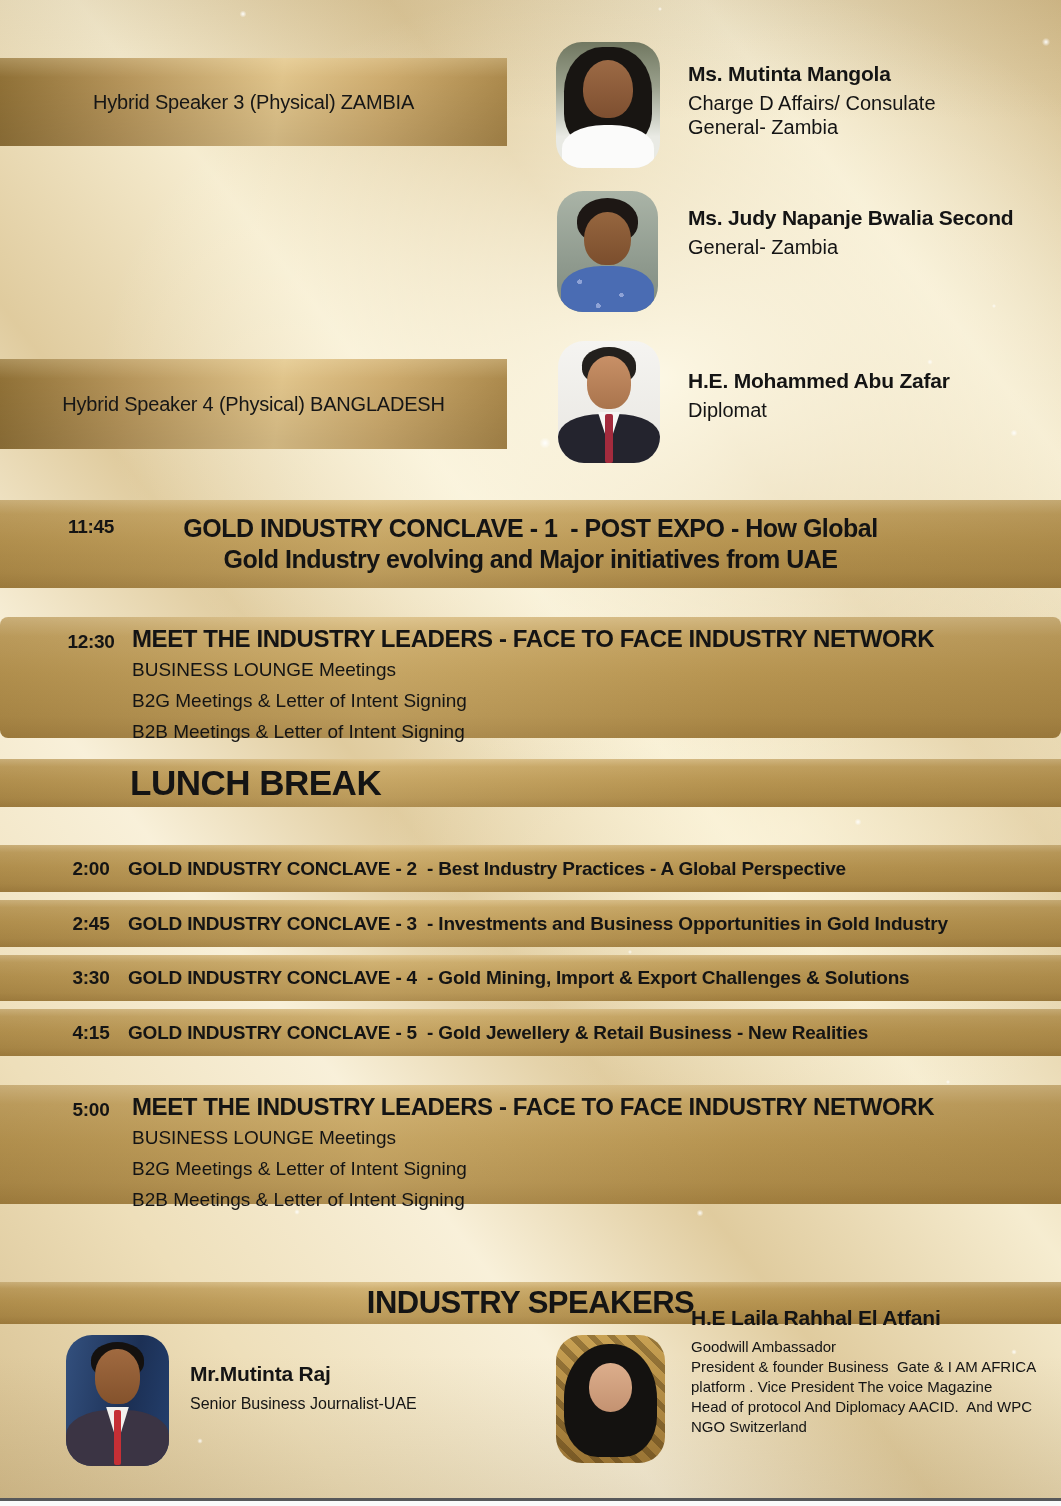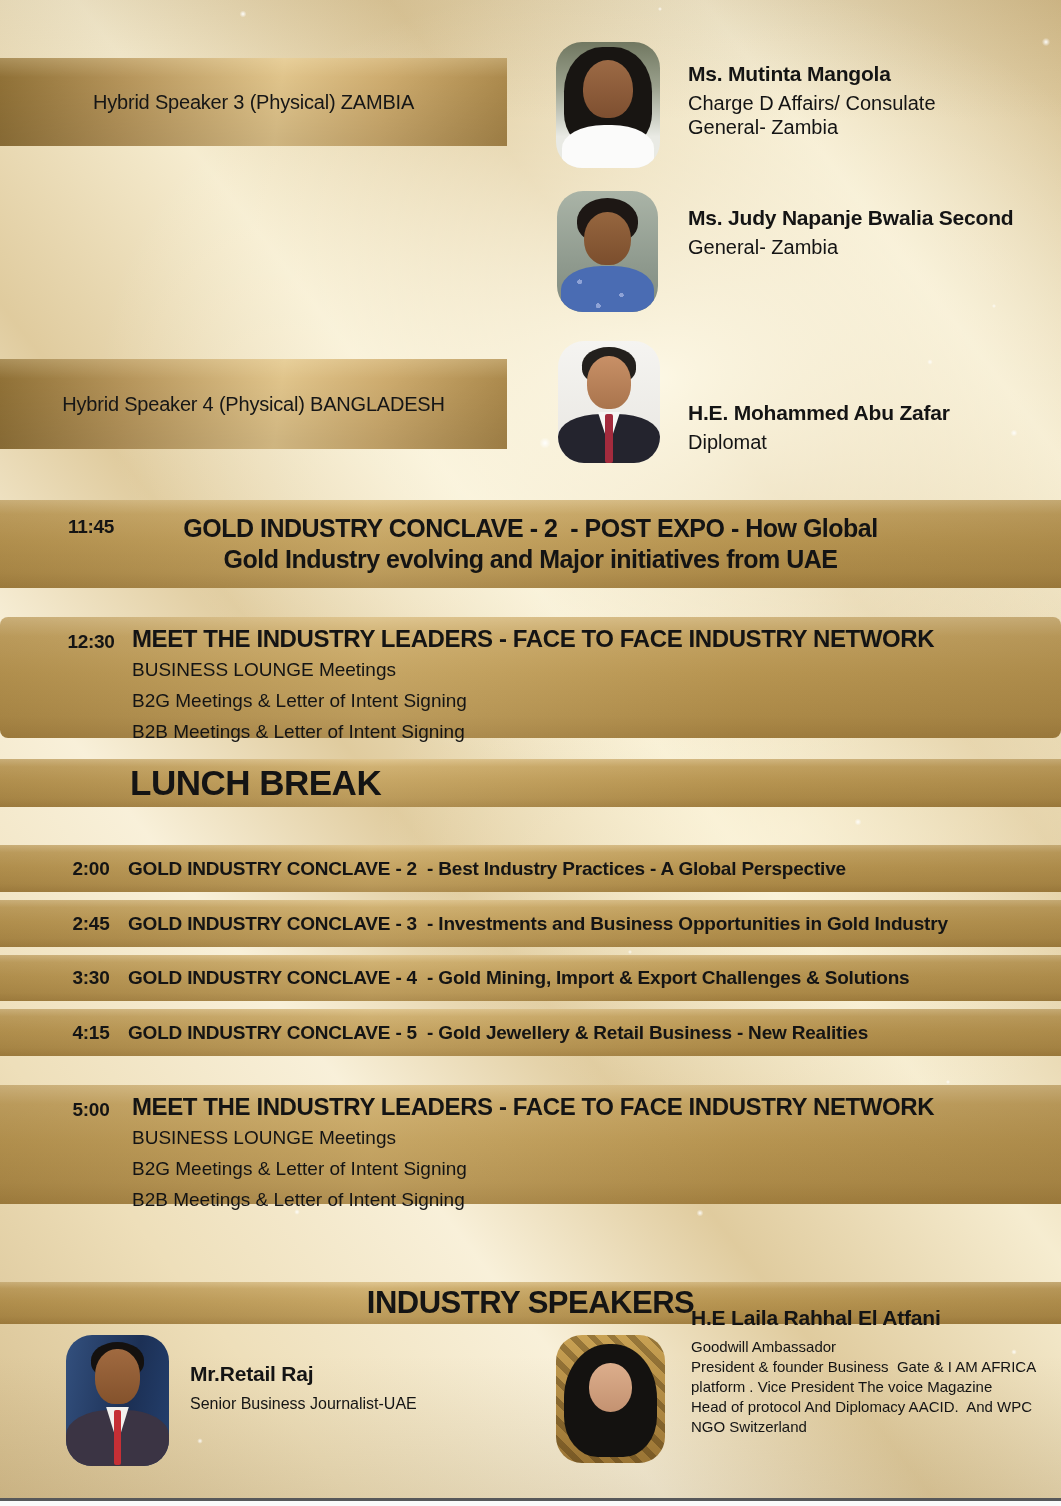--- a/index.html
+++ b/index.html
@@ -56,21 +56,21 @@
   .band-row{height:47px;}
   .row-title{position:absolute;left:128px;top:50%;transform:translateY(-50%);font-weight:bold;font-size:19px;letter-spacing:-.2px;white-space:pre-wrap;}
   .band-c2{top:845px;} .band-c3{top:900px;} .band-c4{top:955px;height:46px;} .band-c5{top:1009px;}
   .band-industry{top:1282px;height:42px;display:flex;align-items:center;justify-content:center;}
   .industry-heading{font-weight:bold;font-size:31px;letter-spacing:-.5px;}
   .t-center{top:50%;transform:translateY(-50%);}
   
   .sp-info{position:absolute;left:688px;}
   .sp-name{font-weight:bold;font-size:21px;letter-spacing:-.2px;margin-bottom:5px;white-space:pre-wrap;}
   .sp-line{font-size:20px;line-height:24px;white-space:pre-wrap;}
-  .sp1{top:62px;} .sp2{top:206px;} .sp3{top:369px;margin-top:32px;}
+  .sp1{top:62px;} .sp2{top:206px;} .sp3{top:369px;}
   .bhaskar-info{left:190px;top:1362px;}
   .bhaskar-info .sp-line{font-size:16px;line-height:26px;}
   .laila-info{left:691px;top:1306px;}
   .laila-info .sp-name{margin-bottom:7px;}
   .laila-info .sp-line{font-size:15px;line-height:20px;}
   
   .photo{position:absolute;overflow:hidden;border-radius:26px;}
   .photo .hair,.photo .head,.photo .torso,.photo .shirt,.photo .tie{position:absolute;}
   .p1{left:556px;top:42px;width:104px;height:126px;background:linear-gradient(180deg,#717861 0%,#9aa08c 35%,#e9eae4 75%);}
   .p1 .hair{left:8%;top:4%;width:84%;height:80%;background:#181512;border-radius:44% 44% 34% 34%;}
@@ -142,21 +142,21 @@
     <div class="torso"></div>
     <div class="shirt"></div>
     <div class="tie"></div>
   </div>
   <div class="sp-info sp3">
     <div class="sp-name">H.E. Mohammed Abu Zafar</div>
     <div class="sp-line">Diplomat</div>
   </div>
 
   <div class="band band-conclave1">
-    <div class="conclave1-line">GOLD INDUSTRY CONCLAVE - 2  - POST EXPO - How Global</div>
+    <div class="conclave1-line">GOLD INDUSTRY CONCLAVE - 1  - POST EXPO - How Global</div>
     <div class="conclave1-line">Gold Industry evolving and Major initiatives from UAE</div>
     <div class="time" style="top:16px;">11:45</div>
   </div>
 
   <div class="band band-meet band-meet-1230">
     <div class="time" style="top:14px;">12:30</div>
     <div class="meet-content">
       <div class="meet-title">MEET THE INDUSTRY LEADERS - FACE TO FACE INDUSTRY NETWORK</div>
       <div class="meet-detail">BUSINESS LOUNGE Meetings</div>
       <div class="meet-detail">B2G Meetings &amp; Letter of Intent Signing</div>
@@ -200,21 +200,21 @@
   </div>
 
   <div class="photo p4">
     <div class="hair"></div>
     <div class="head"></div>
     <div class="torso"></div>
     <div class="shirt"></div>
     <div class="tie"></div>
   </div>
   <div class="sp-info bhaskar-info">
-    <div class="sp-name">Mr.Retail Raj</div>
+    <div class="sp-name">Mr.Mutinta Raj</div>
     <div class="sp-line">Senior Business Journalist-UAE</div>
   </div>
 
   <div class="photo p5">
     <div class="hair"></div>
     <div class="head"></div>
   </div>
   <div class="sp-info laila-info">
     <div class="sp-name">H.E Laila Rahhal El Atfani</div>
     <div class="sp-line">Goodwill Ambassador</div>

